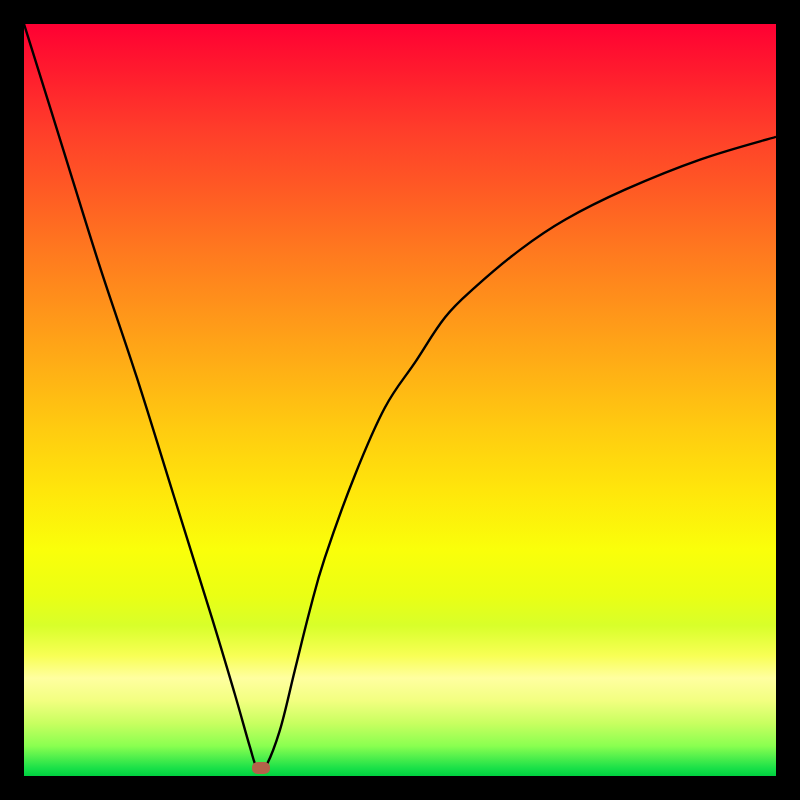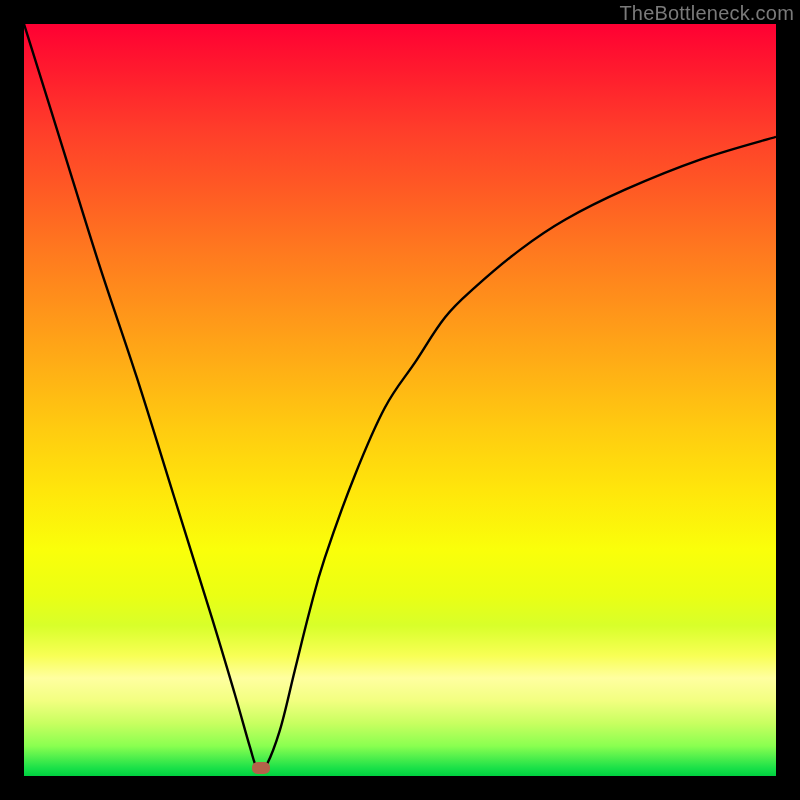--- a/index.html
+++ b/index.html
@@ -90,14 +90,13 @@
   <div class="plot-area">
     <div class="gradient"></div>
 
     <svg class="curve-svg" viewBox="0 0 752 752" preserveAspectRatio="none">
       <path id="curve-path" d="M 0.00 0.00 C 6.77 21.66, 24.06 77.00, 37.60 120.32 C 51.14 163.64, 61.66 198.68, 75.20 240.64 C 88.74 282.60, 99.26 311.48, 112.80 353.44 C 126.34 395.40, 136.86 430.44, 150.40 473.76 C 163.94 517.08, 177.17 558.89, 188.00 594.08 C 198.83 629.27, 203.79 646.27, 210.56 669.28 C 217.33 692.29, 221.54 708.38, 225.60 721.92 C 229.66 735.46, 230.41 740.42, 233.12 744.48 C 235.83 748.54, 236.58 751.25, 240.64 744.48 C 244.70 737.71, 250.27 724.48, 255.68 706.88 C 261.09 689.28, 265.31 668.38, 270.72 646.72 C 276.13 625.06, 280.35 606.86, 285.76 586.56 C 291.17 566.26, 292.68 558.28, 300.80 533.92 C 308.92 509.56, 320.05 478.27, 330.88 451.20 C 341.71 424.13, 350.13 403.82, 360.96 383.52 C 371.79 363.22, 380.21 354.64, 391.04 338.40 C 401.87 322.16, 410.29 306.82, 421.12 293.28 C 431.95 279.74, 437.66 275.38, 451.20 263.20 C 464.74 251.02, 480.08 237.78, 496.32 225.60 C 512.56 213.42, 522.49 206.35, 541.44 195.52 C 560.39 184.69, 577.24 176.27, 601.60 165.44 C 625.96 154.61, 649.73 144.84, 676.80 135.36 C 703.87 125.88, 738.46 116.86, 752.00 112.80" fill="none" stroke="#000" stroke-width="2.4"></path>
     </svg>
 
     <div class="marker" id="min-marker" style="left: 236.88px; top: 744.48px;"></div>
   </div>
 
-  <div class="watermark">TheBottleneck.com</div>
 </div>
 
 </body></html>

